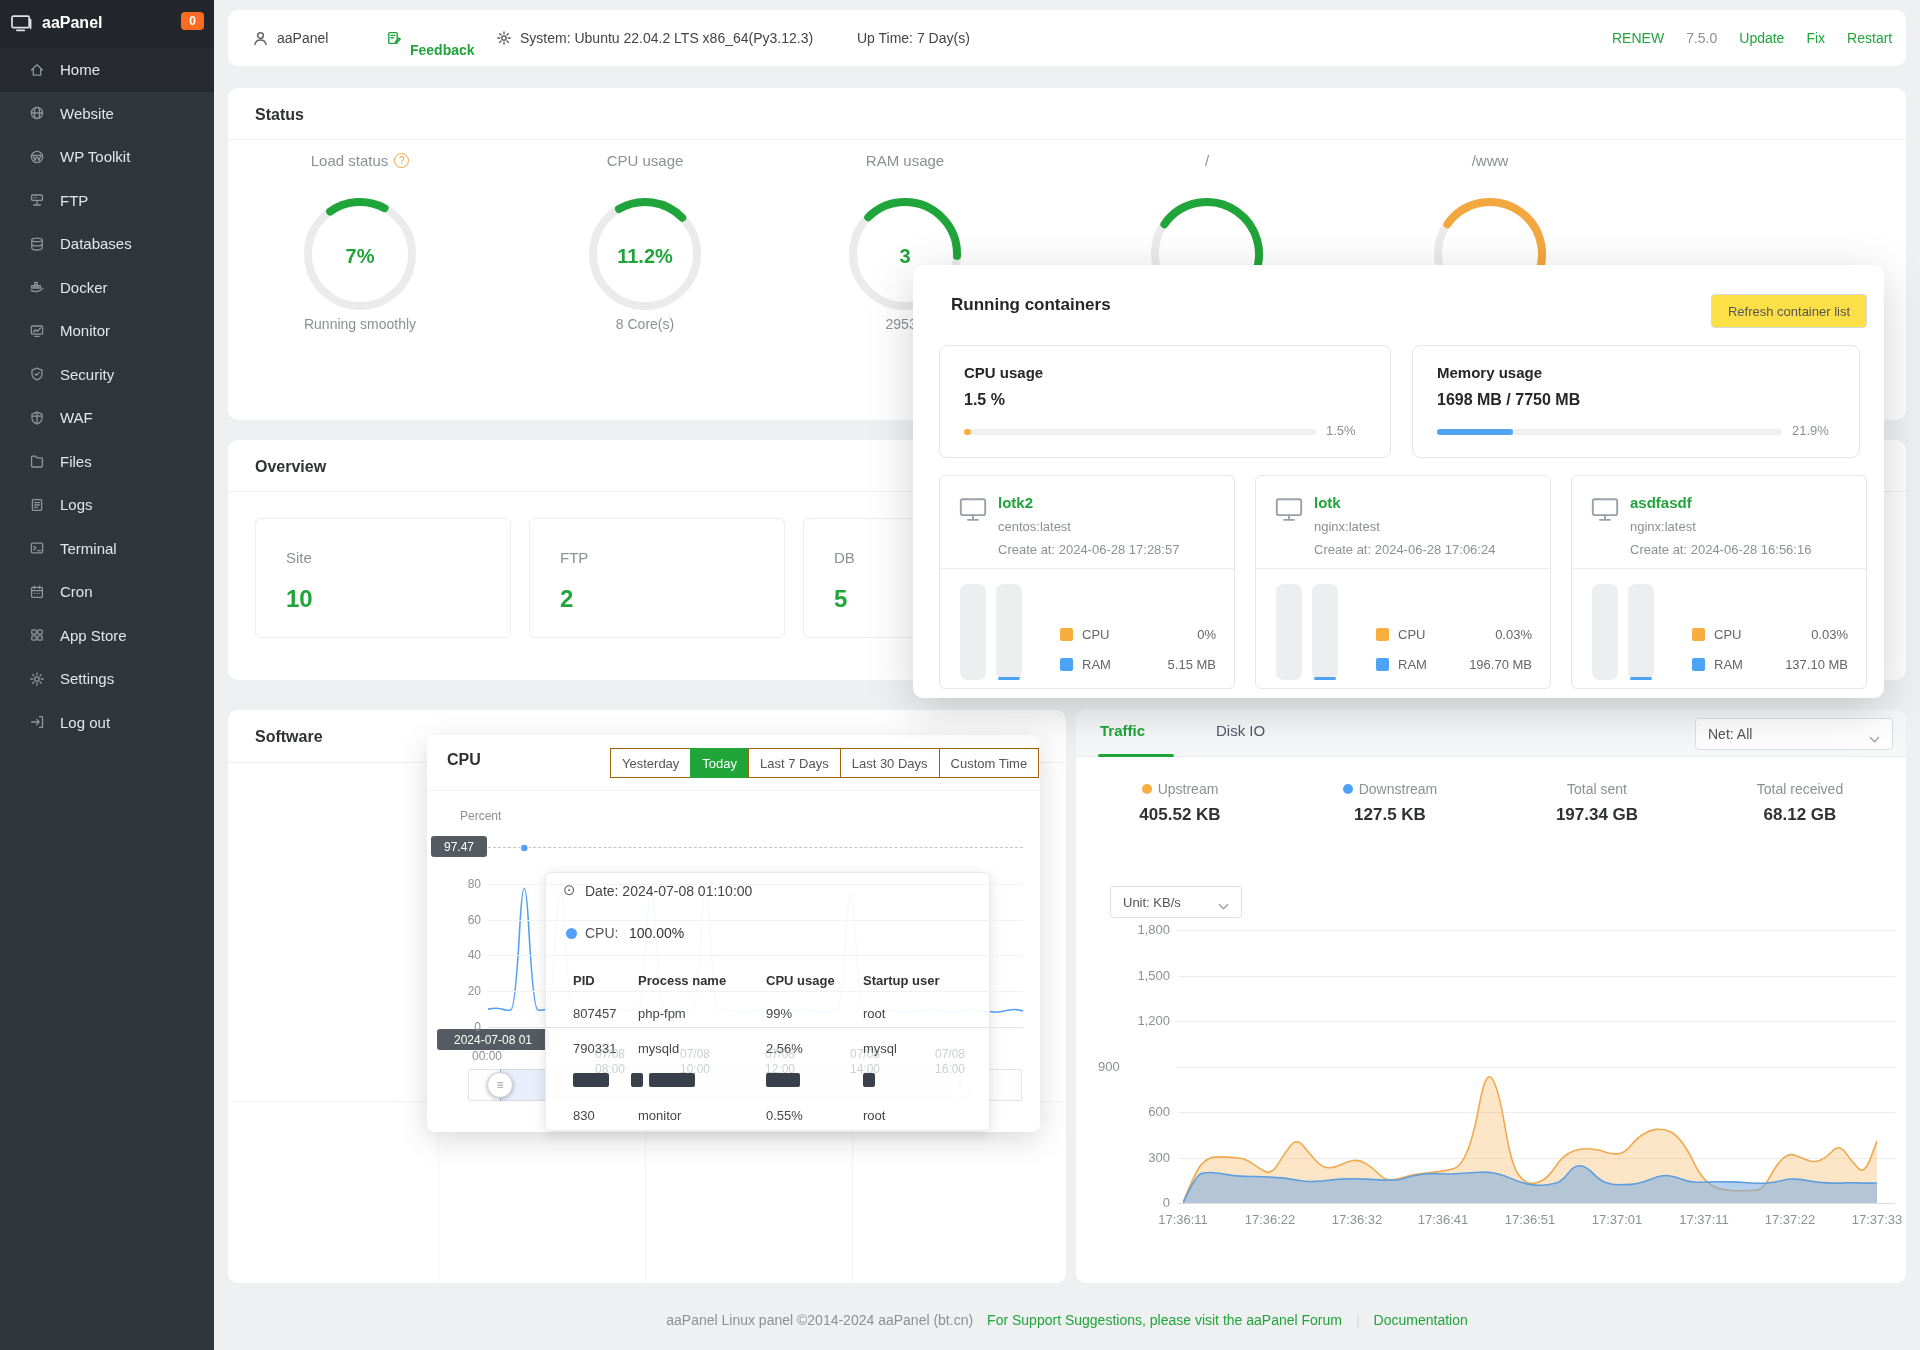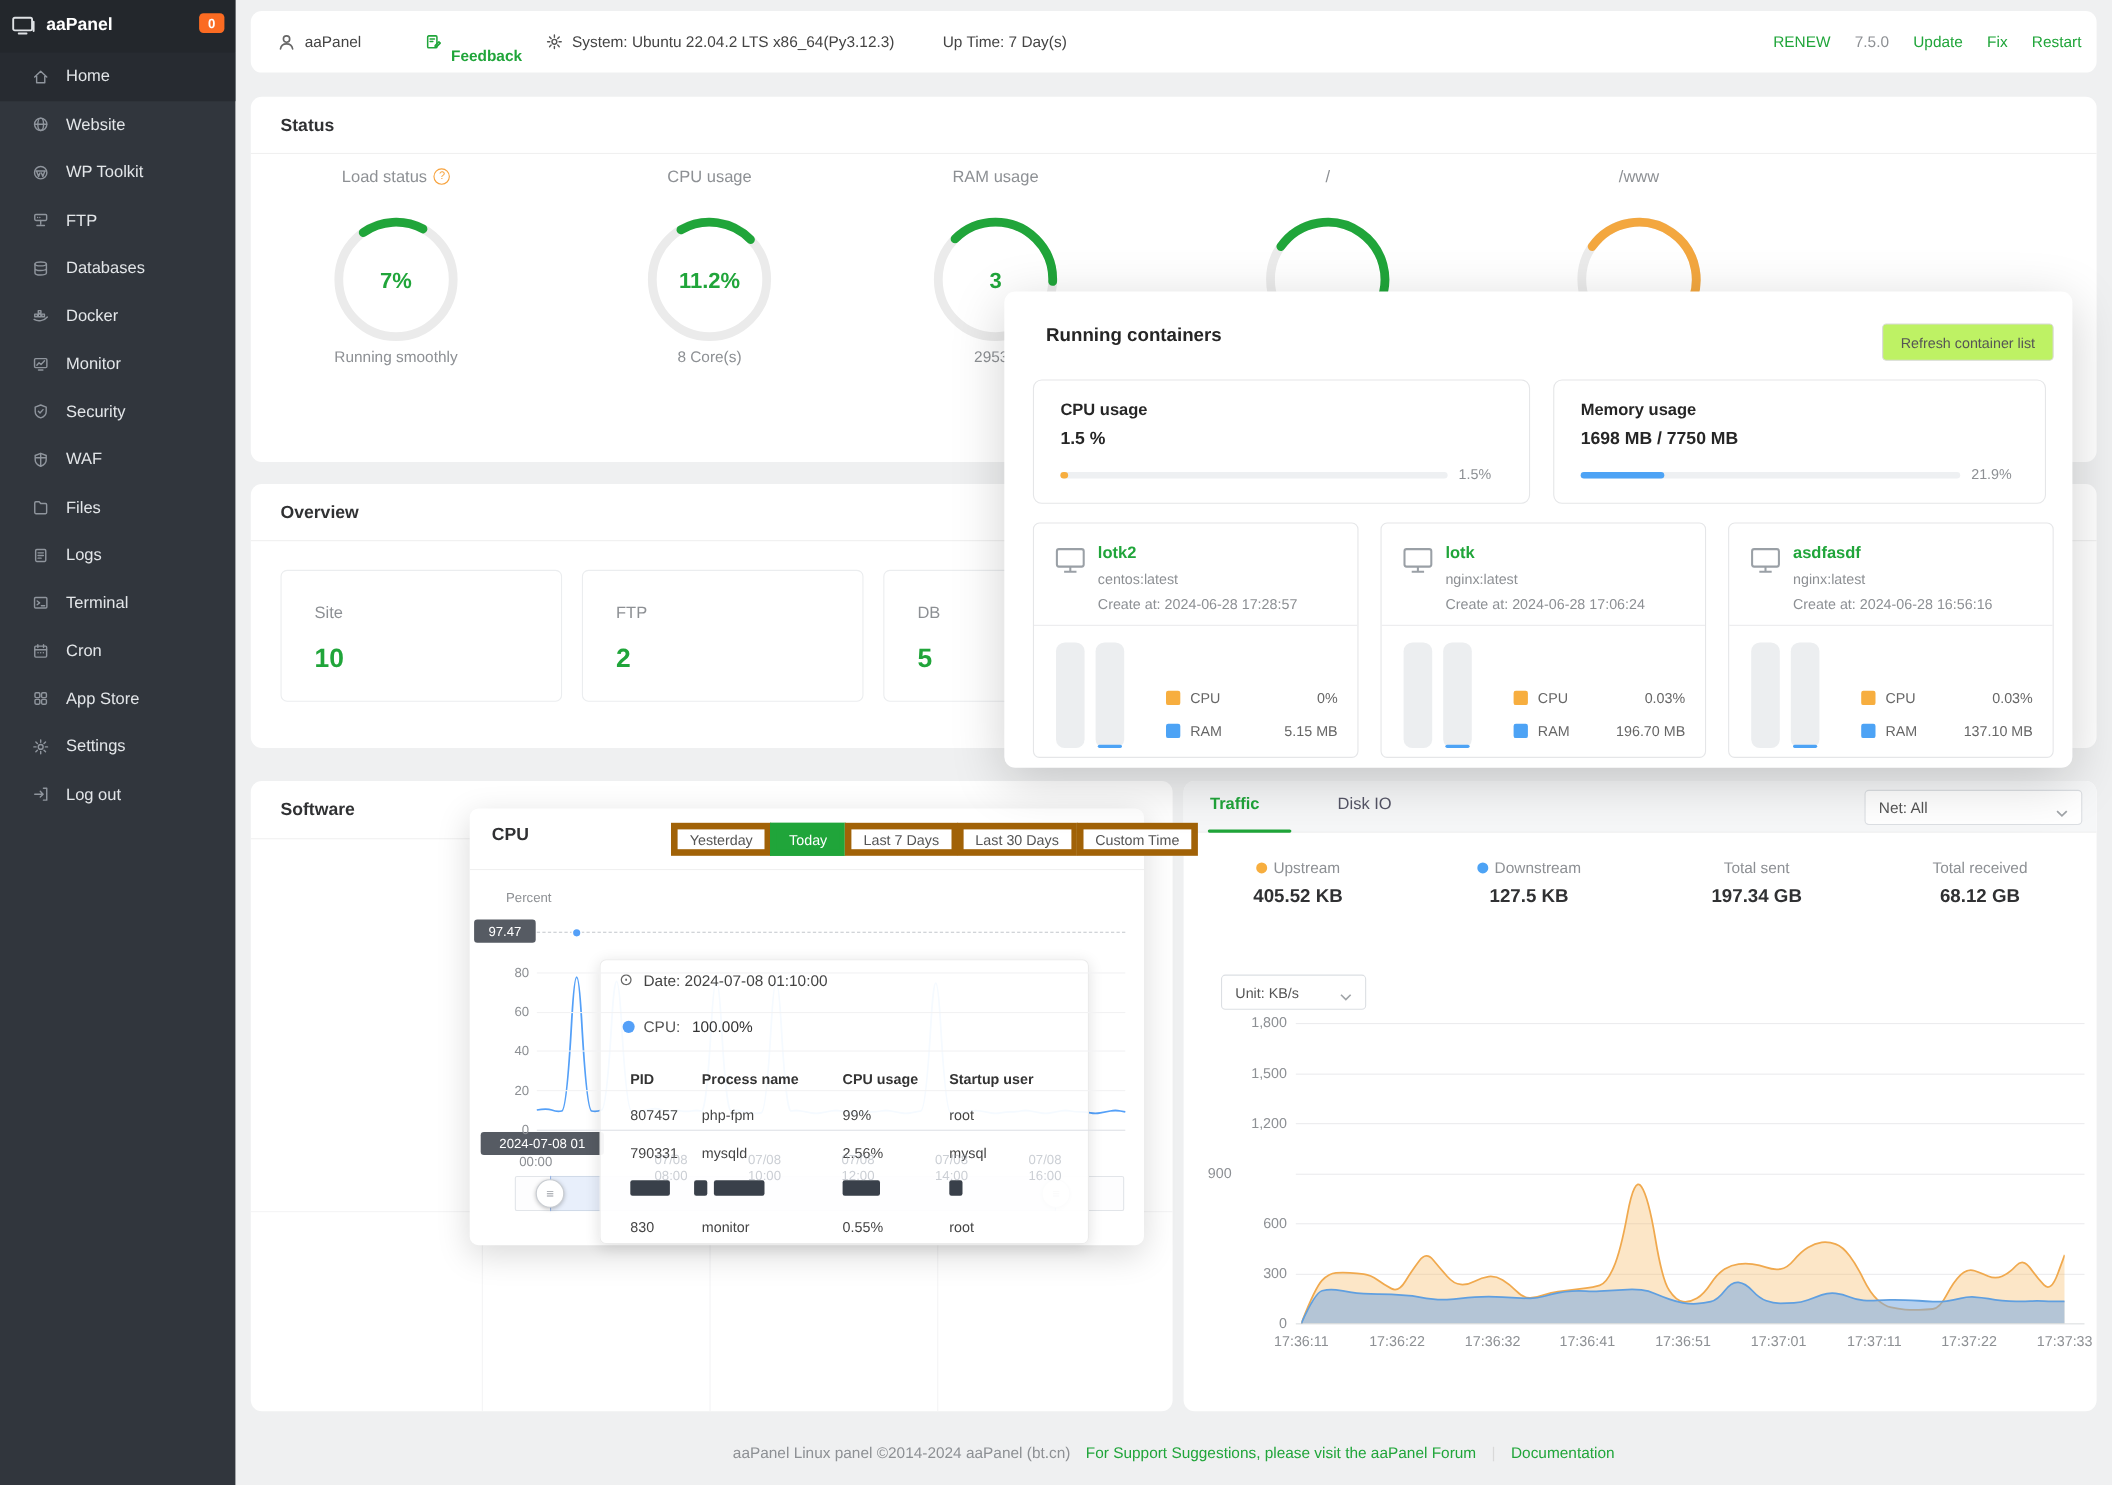--- a/index.html
+++ b/index.html
@@ -26,25 +26,25 @@
   .gauge{position:absolute;width:220px;text-align:center;}
   .g-label{height:20px;font-size:15px;color:#8d9094;display:flex;justify-content:center;align-items:center;gap:6px;}
   .g-help{width:15px;height:15px;border:1px solid #f7a23c;border-radius:50%;color:#f7a23c;font-size:10px;line-height:14px;display:inline-block;}
   .g-value{position:absolute;left:0;width:220px;top:95px;font-size:20px;font-weight:bold;}
   .g-sub{position:absolute;left:0;width:220px;top:166px;font-size:14px;color:#8d9094;}
   
   .ov-card{position:absolute;top:518px;width:256px;height:120px;border:1px solid #ebedef;border-radius:6px;background:#fff;}
   .ov-label{position:absolute;left:30px;top:30px;font-size:15px;color:#8d9094;}
   .ov-value{position:absolute;left:30px;top:66px;font-size:24px;font-weight:bold;color:#20a53a;}
   
-  .btn{display:flex;align-items:center;justify-content:center;border:1px solid #d9d9d9;border-radius:4px;background:#bef264;color:#555;font-size:13px;cursor:pointer;}
+  .btn{display:flex;align-items:center;justify-content:center;border:1px solid #d9d9d9;border-radius:4px;background:#fde047;color:#555;font-size:13px;cursor:pointer;}
   .select{display:flex;align-items:center;justify-content:space-between;border:1px solid #dcdfe3;border-radius:4px;background:#fff;color:#555;font-size:14px;padding:0 12px;cursor:pointer;}
   .chev{width:11px;height:7px;color:#a0a4a8;}
   
-  .ptab{height:30px;padding:0 11px;display:flex;align-items:center;border:6px solid #a16207;margin-left:-1px;font-size:13px;color:#555;background:#fff;cursor:pointer;white-space:nowrap;}
+  .ptab{height:30px;padding:0 11px;display:flex;align-items:center;border:1px solid #a16207;margin-left:-1px;font-size:13px;color:#555;background:#fff;cursor:pointer;white-space:nowrap;}
   .ptab.active{background:#20a53a;border-color:#20a53a;color:#fff;}
   .tick{position:absolute;font-size:12px;color:#8d9094;}
   .badge-dark{position:absolute;background:#565b63;color:#fff;font-size:12px;border-radius:3px;display:flex;align-items:center;justify-content:center;}
   
   .tt-h{position:absolute;font-size:13px;font-weight:bold;color:#333;}
   .tt-c{position:absolute;font-size:13px;color:#454545;}
   .blk{position:absolute;height:14px;background:#39404a;border-radius:2px;}
   
   .stat{position:absolute;width:220px;text-align:center;top:780px;}
   .stat .lb{font-size:14px;color:#8d9094;display:flex;justify-content:center;align-items:center;gap:6px;height:18px;}

